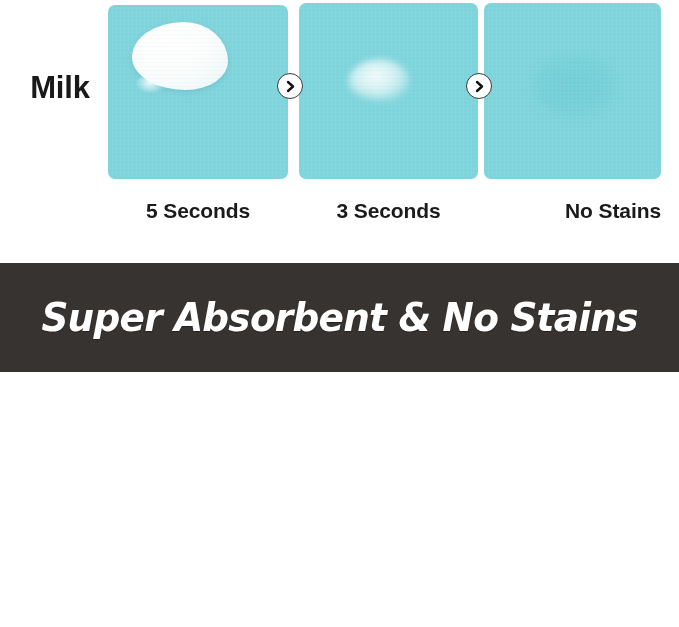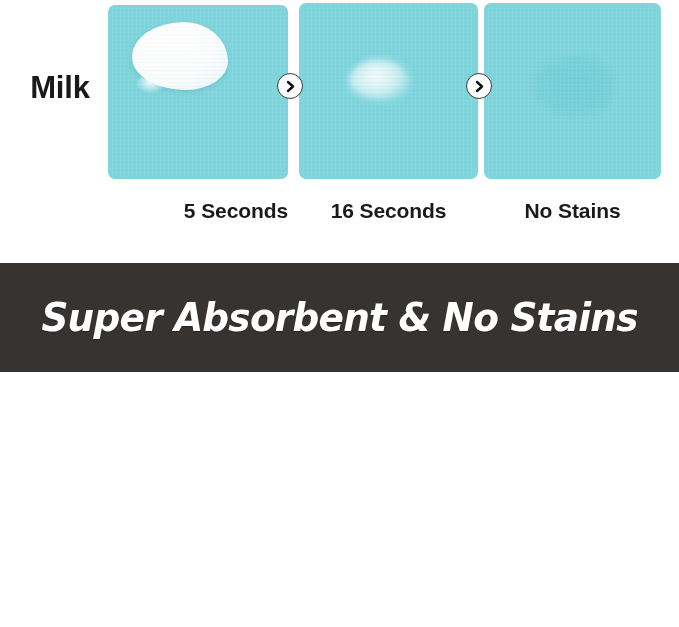--- a/index.html
+++ b/index.html
@@ -121,23 +121,23 @@
   
   .caption {
     position: absolute;
     text-align: center;
     font-size: 21px;
     font-weight: bold;
     color: #1a1a1a;
     letter-spacing: -0.1px;
     white-space: nowrap;
   }
-  #milk-cap-1  { left: 108px; top: 199px; width: 180px; text-align: right; }
+  #milk-cap-1  { left: 108px; top: 199px; width: 180px; }
   #milk-cap-2  { left: 299px; top: 199px; width: 179px; }
-  #milk-cap-3  { left: 484px; top: 199px; width: 177px; }
+  #milk-cap-3  { left: 484px; top: 199px; width: 177px; text-align: right; }
 
   
   #banner {
     position: absolute;
     left: 0;
     top: 263px;
     width: 679px;
     height: 109px;
     background: #373331;
     display: flex;
@@ -184,21 +184,21 @@
     <svg width="13" height="13" viewBox="0 0 13 13" aria-hidden="true">
       <path d="M4 2 L9 6.5 L4 11" fill="none" stroke="#121212" stroke-width="2.4" stroke-linecap="round" stroke-linejoin="round"></path>
     </svg>
   </div>
 
   <div class="tile" id="milk-tile-3">
     <div class="drop" id="milk-drop-3"></div>
   </div>
 
   <div class="caption" id="milk-cap-1">5 Seconds</div>
-  <div class="caption" id="milk-cap-2">16 Seconds</div>
+  <div class="caption" id="milk-cap-2">3 Seconds</div>
   <div class="caption" id="milk-cap-3">No Stains</div>
 </div>
 
 <div id="banner">
   <div id="banner-text">Super Absorbent &amp; No Stains</div>
 </div>
 
 <div class="panel" id="panel-water">
 
   

